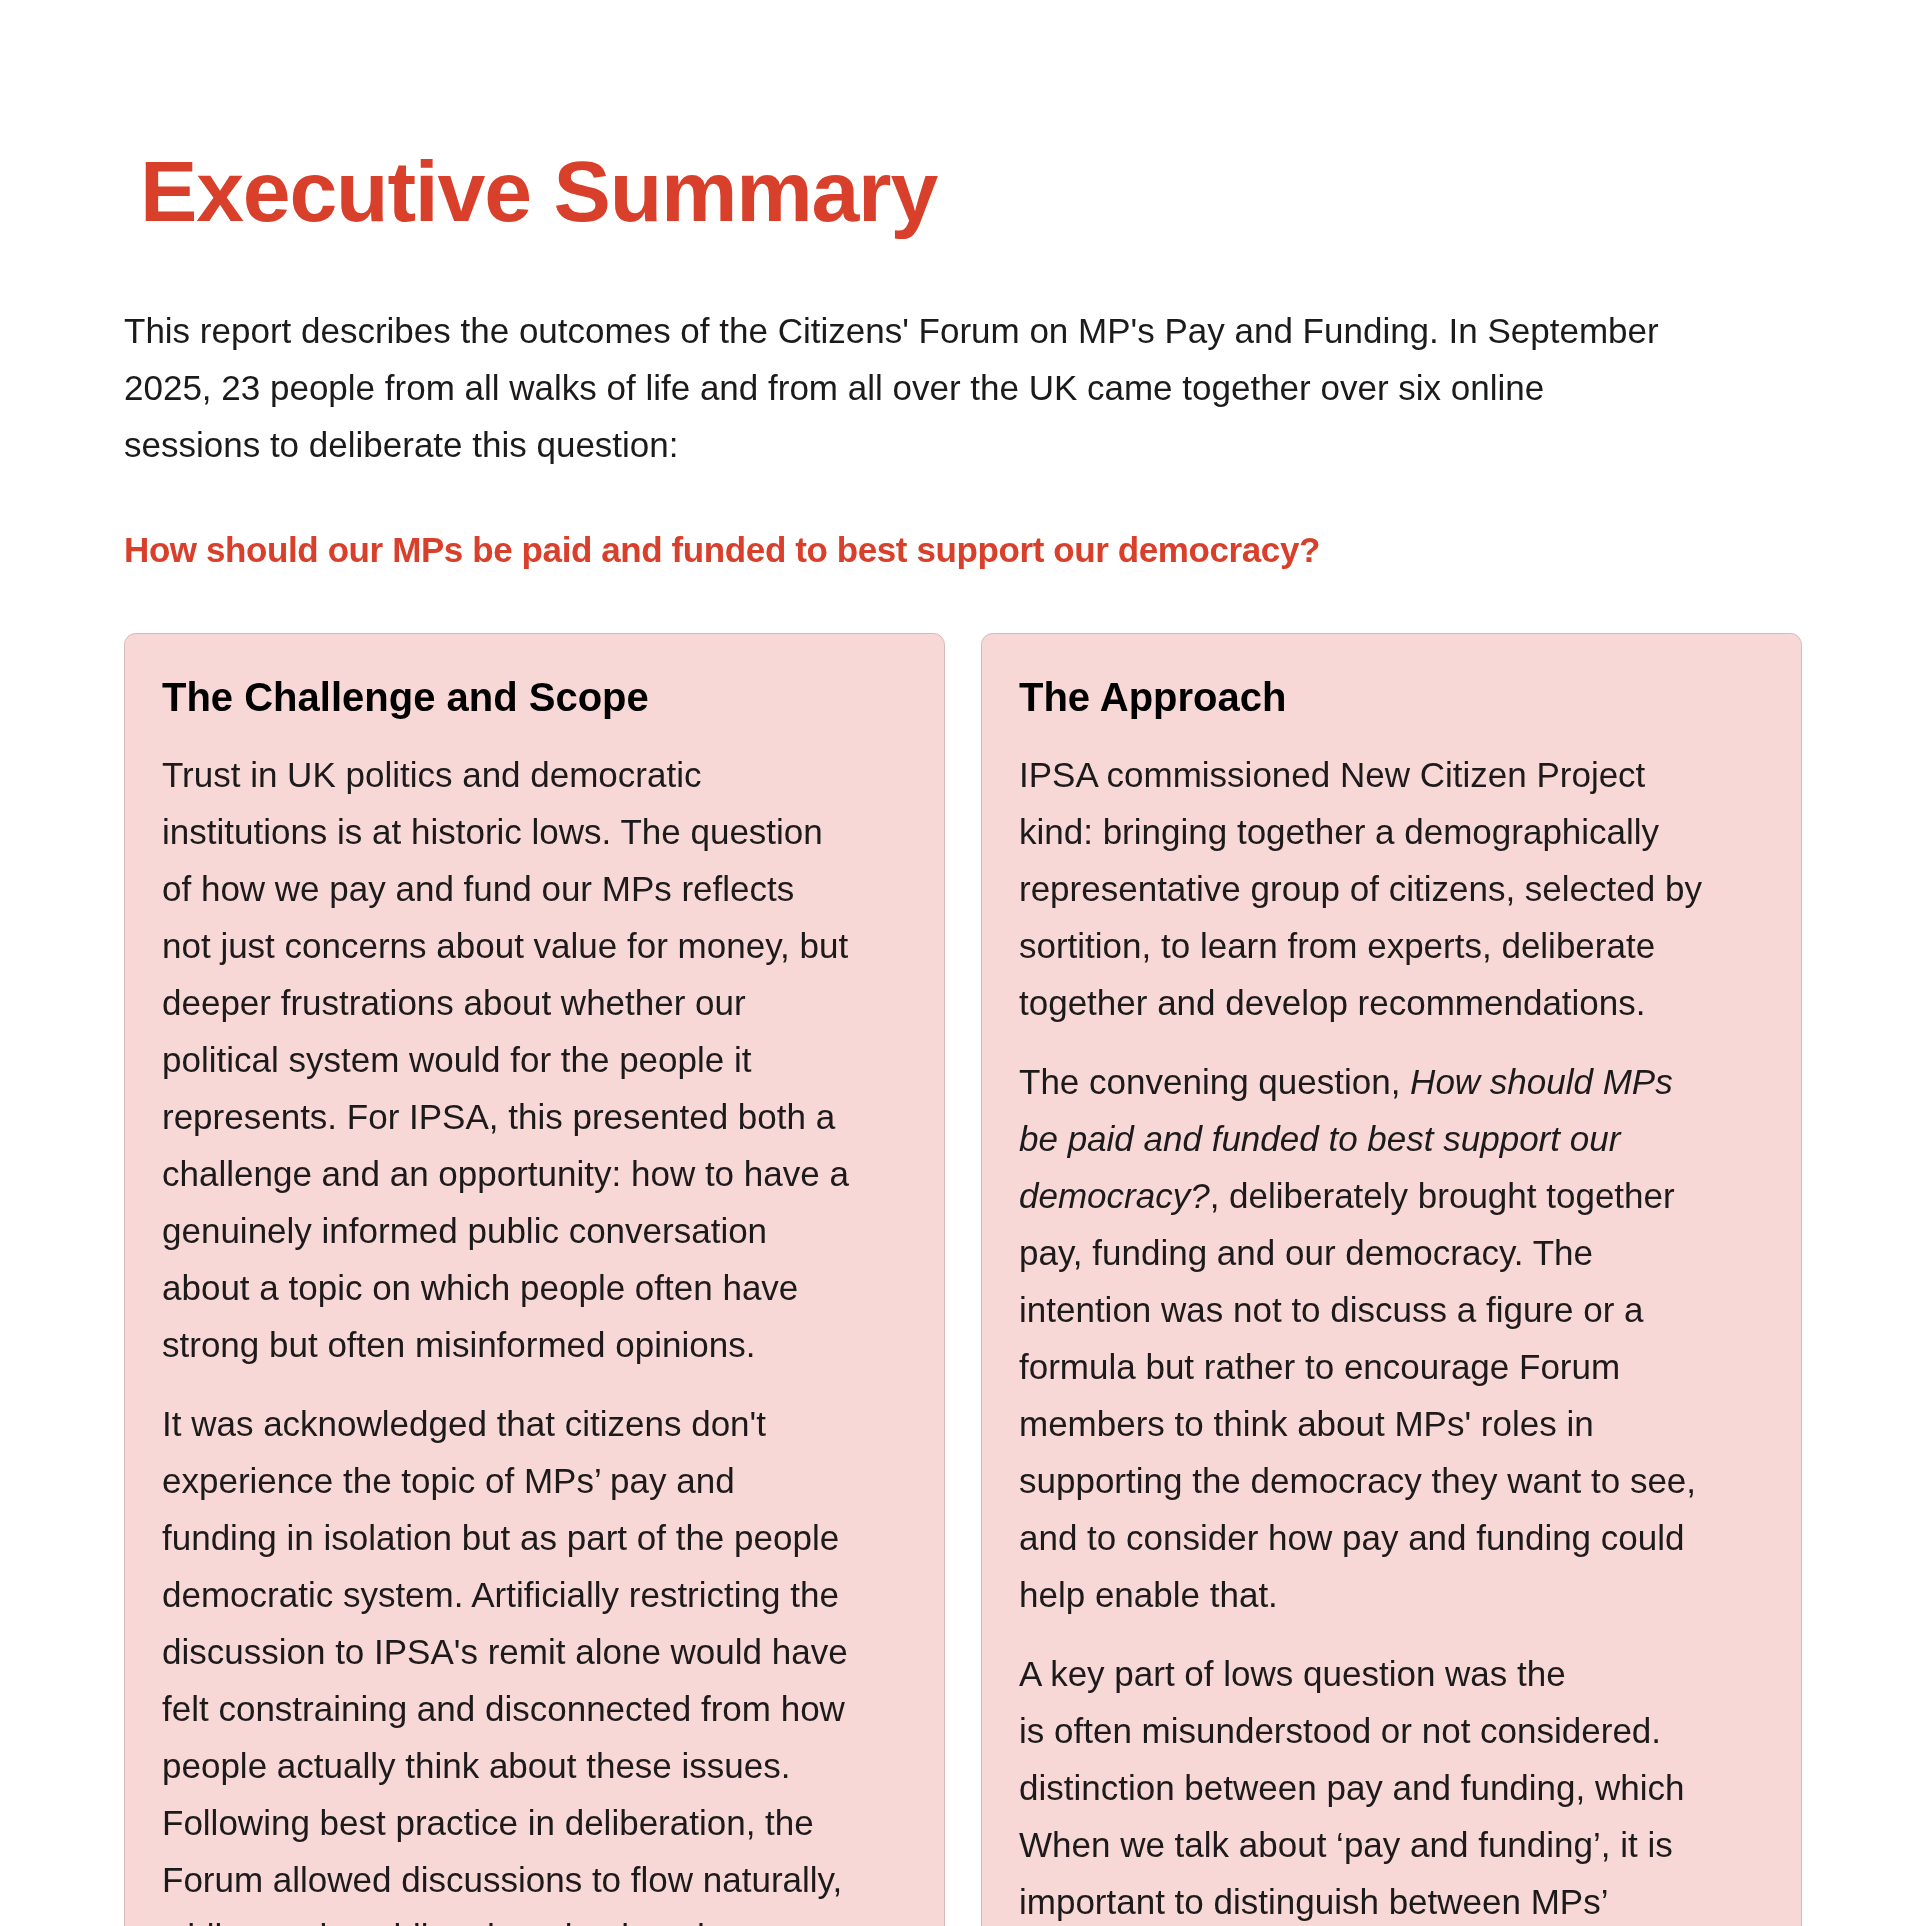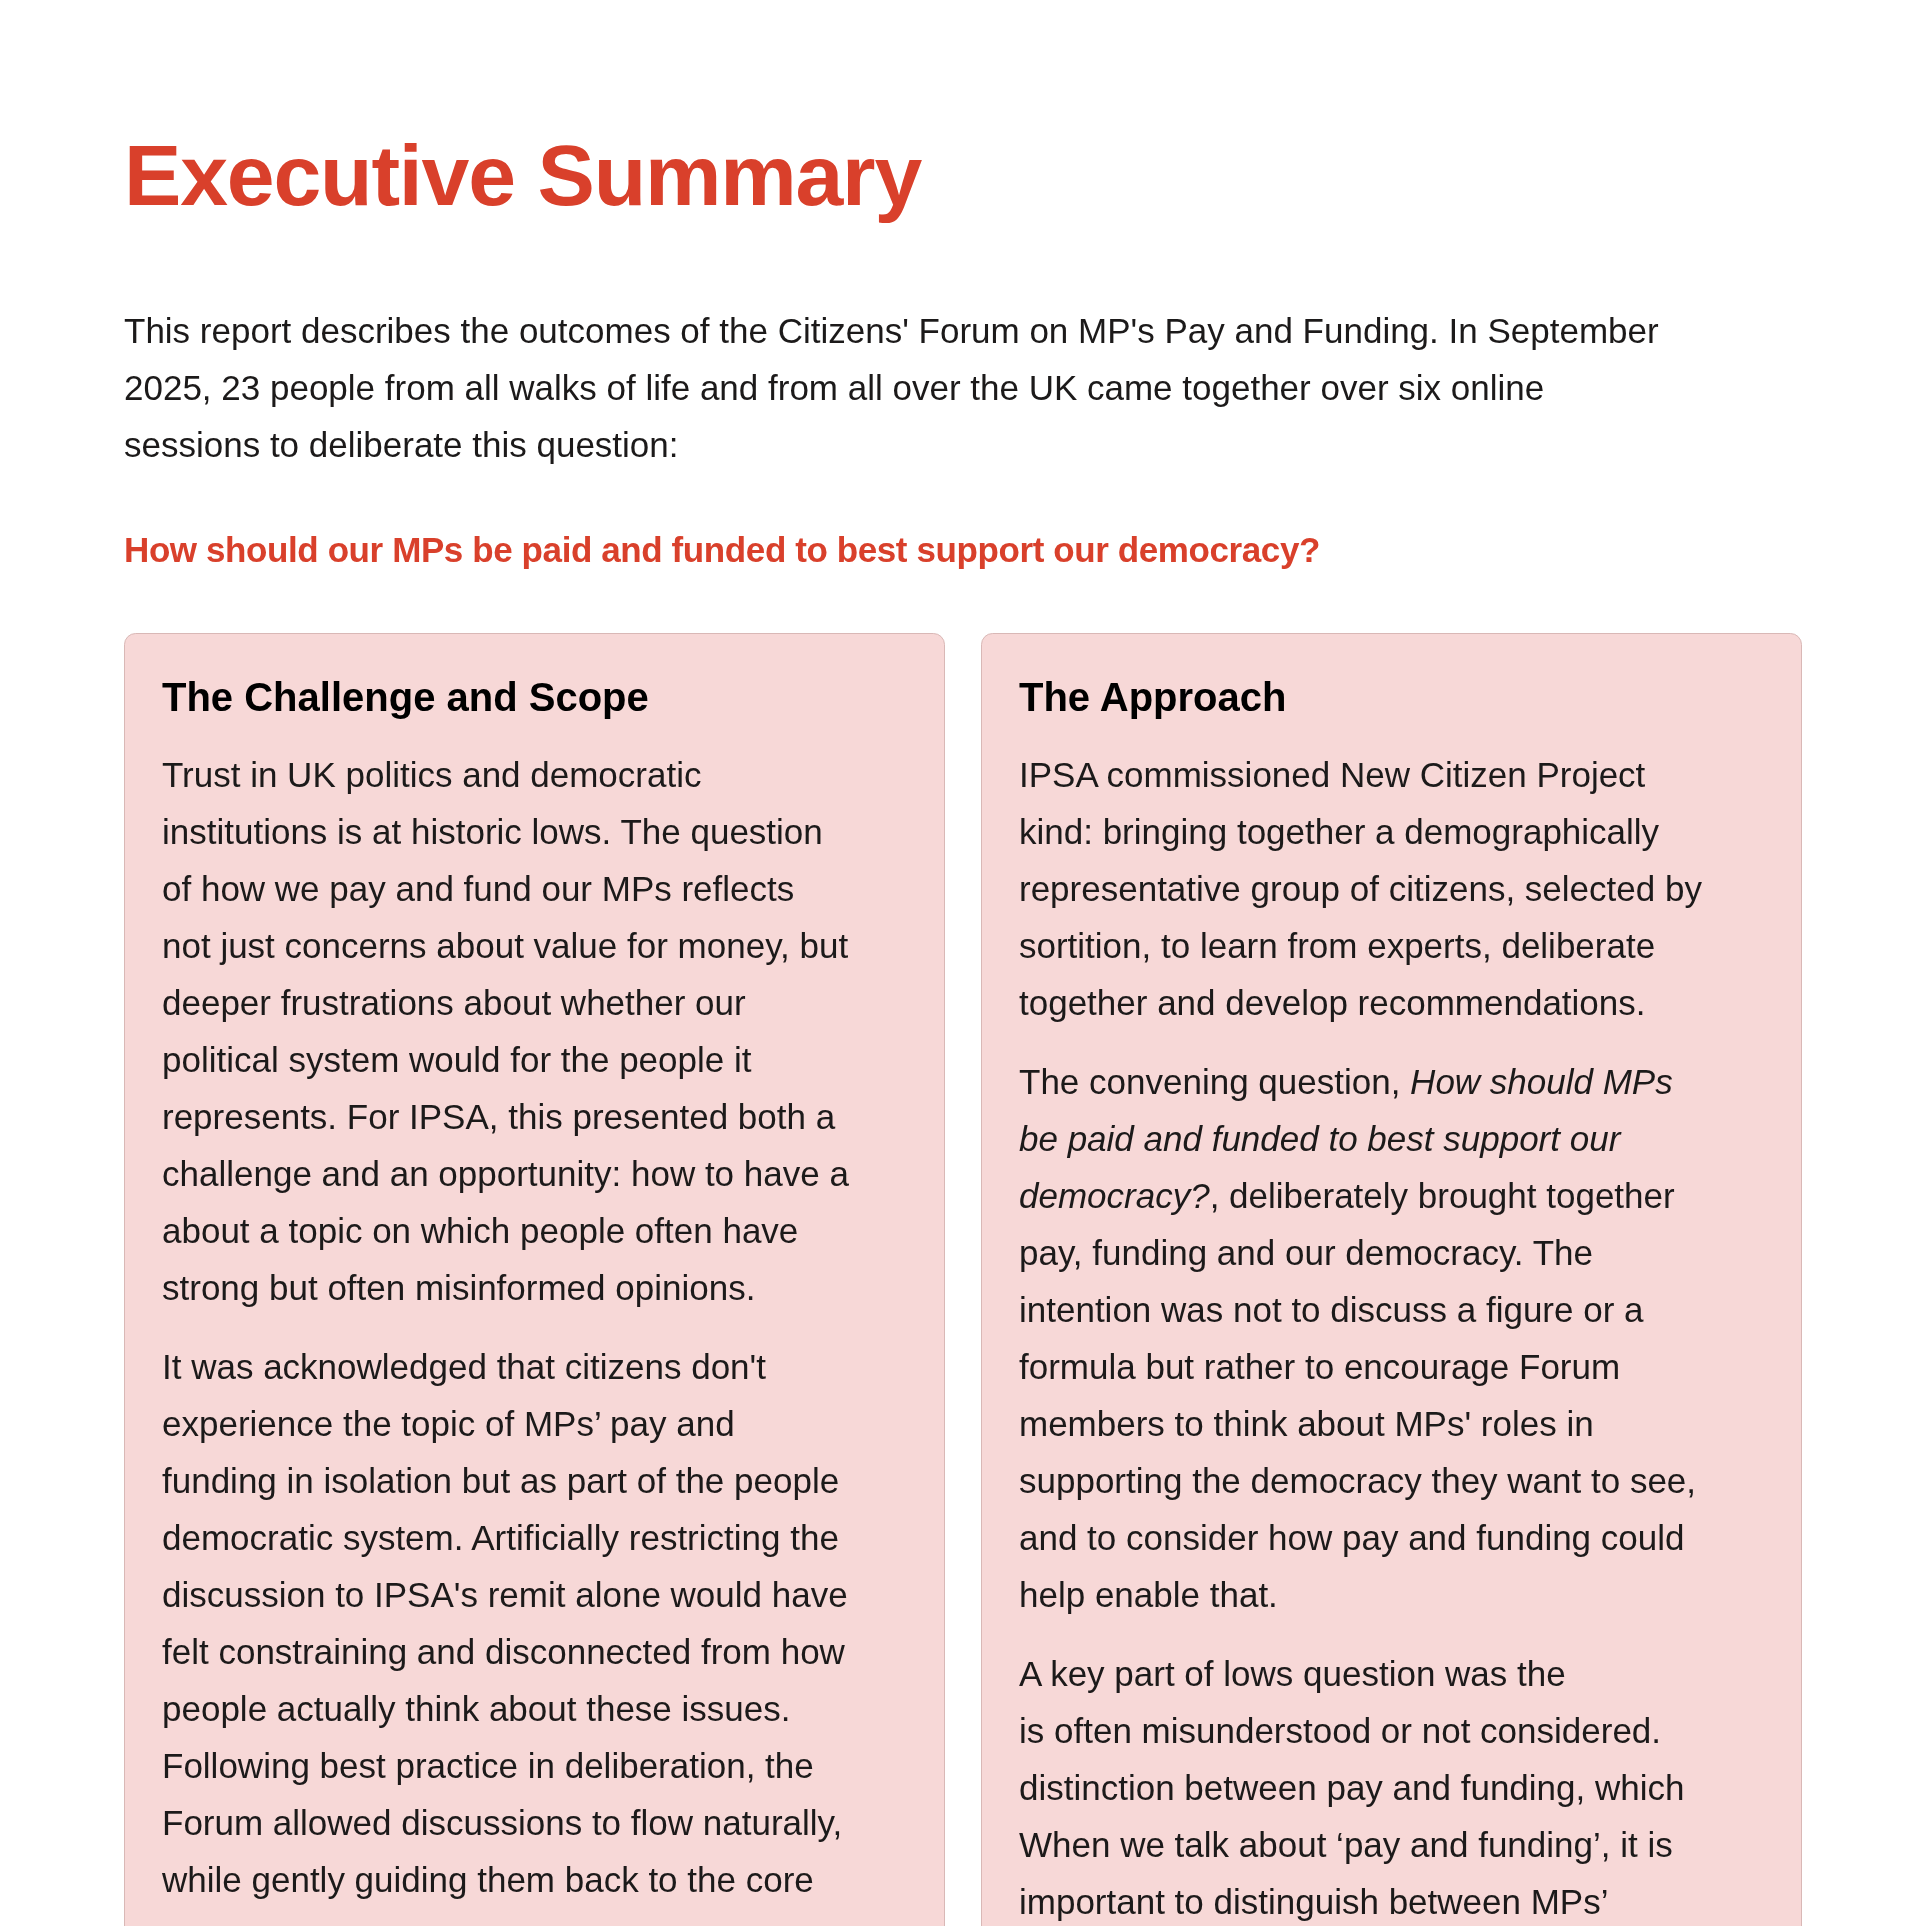--- a/index.html
+++ b/index.html
@@ -1,19 +1,19 @@
 <!DOCTYPE html>
 <html style="font-size:6.2px"><head>
 <meta charset="utf-8">
 <style>
   html, body { margin: 0; padding: 0; background: #ffffff; }
   body { width: 1926px; height: 2722px; position: relative; overflow: hidden;
          font-family: "Liberation Sans", "DejaVu Sans", sans-serif; color: #1c1a1a; }
   .page { position: absolute; left: 124px; top: 0; width: 1678px; }
-  .title { position: absolute; left: 0; top: 124px; margin: 0;
+  .title { position: absolute; left: 0; top: 124px; margin: 16px;
            font-size: 86px; line-height: 102px; font-weight: 700; color: #d9402b; letter-spacing: -1.2px; white-space: nowrap; }
   .intro { position: absolute; left: 0; top: 302px; width: 1678px; margin: 0;
            font-size: 35px; line-height: 57px; }
   .line { display: block; white-space: nowrap; }
   .question { position: absolute; left: 0; top: 520px; margin: 0;
               font-size: 35px; line-height: 59px; font-weight: 700; color: #d9402b; white-space: nowrap; letter-spacing: -0.4px; }
   .cards { position: absolute; left: 0; top: 633px; width: 1678px; height: 1642px; }
   .card { position: absolute; top: 0; width: 821px; height: 1642px; box-sizing: border-box;
           background: #f7d8d7; border: 1.2px solid #d9b8b6; border-radius: 11.6px;
           padding: 35px 39px 35px 37px; }
@@ -43,20 +43,21 @@
       <h3>The Challenge and Scope</h3>
       <p>
           <span class="line">Trust in UK politics and democratic</span>
           <span class="line">institutions is at historic lows. The question</span>
           <span class="line">of how we pay and fund our MPs reflects</span>
           <span class="line">not just concerns about value for money, but</span>
           <span class="line">deeper frustrations about whether our</span>
           <span class="line">political system would for the people it</span>
           <span class="line">represents. For IPSA, this presented both a</span>
           <span class="line">challenge and an opportunity: how to have a</span>
+          <span class="line">genuinely informed public conversation</span>
           <span class="line">about a topic on which people often have</span>
           <span class="line">strong but often misinformed opinions.</span>
         </p>
       <p>
           <span class="line">It was acknowledged that citizens don't</span>
           <span class="line">experience the topic of MPs’ pay and</span>
           <span class="line">funding in isolation but as part of the people</span>
           <span class="line">democratic system. Artificially restricting the</span>
           <span class="line">discussion to IPSA's remit alone would have</span>
           <span class="line">felt constraining and disconnected from how</span>

